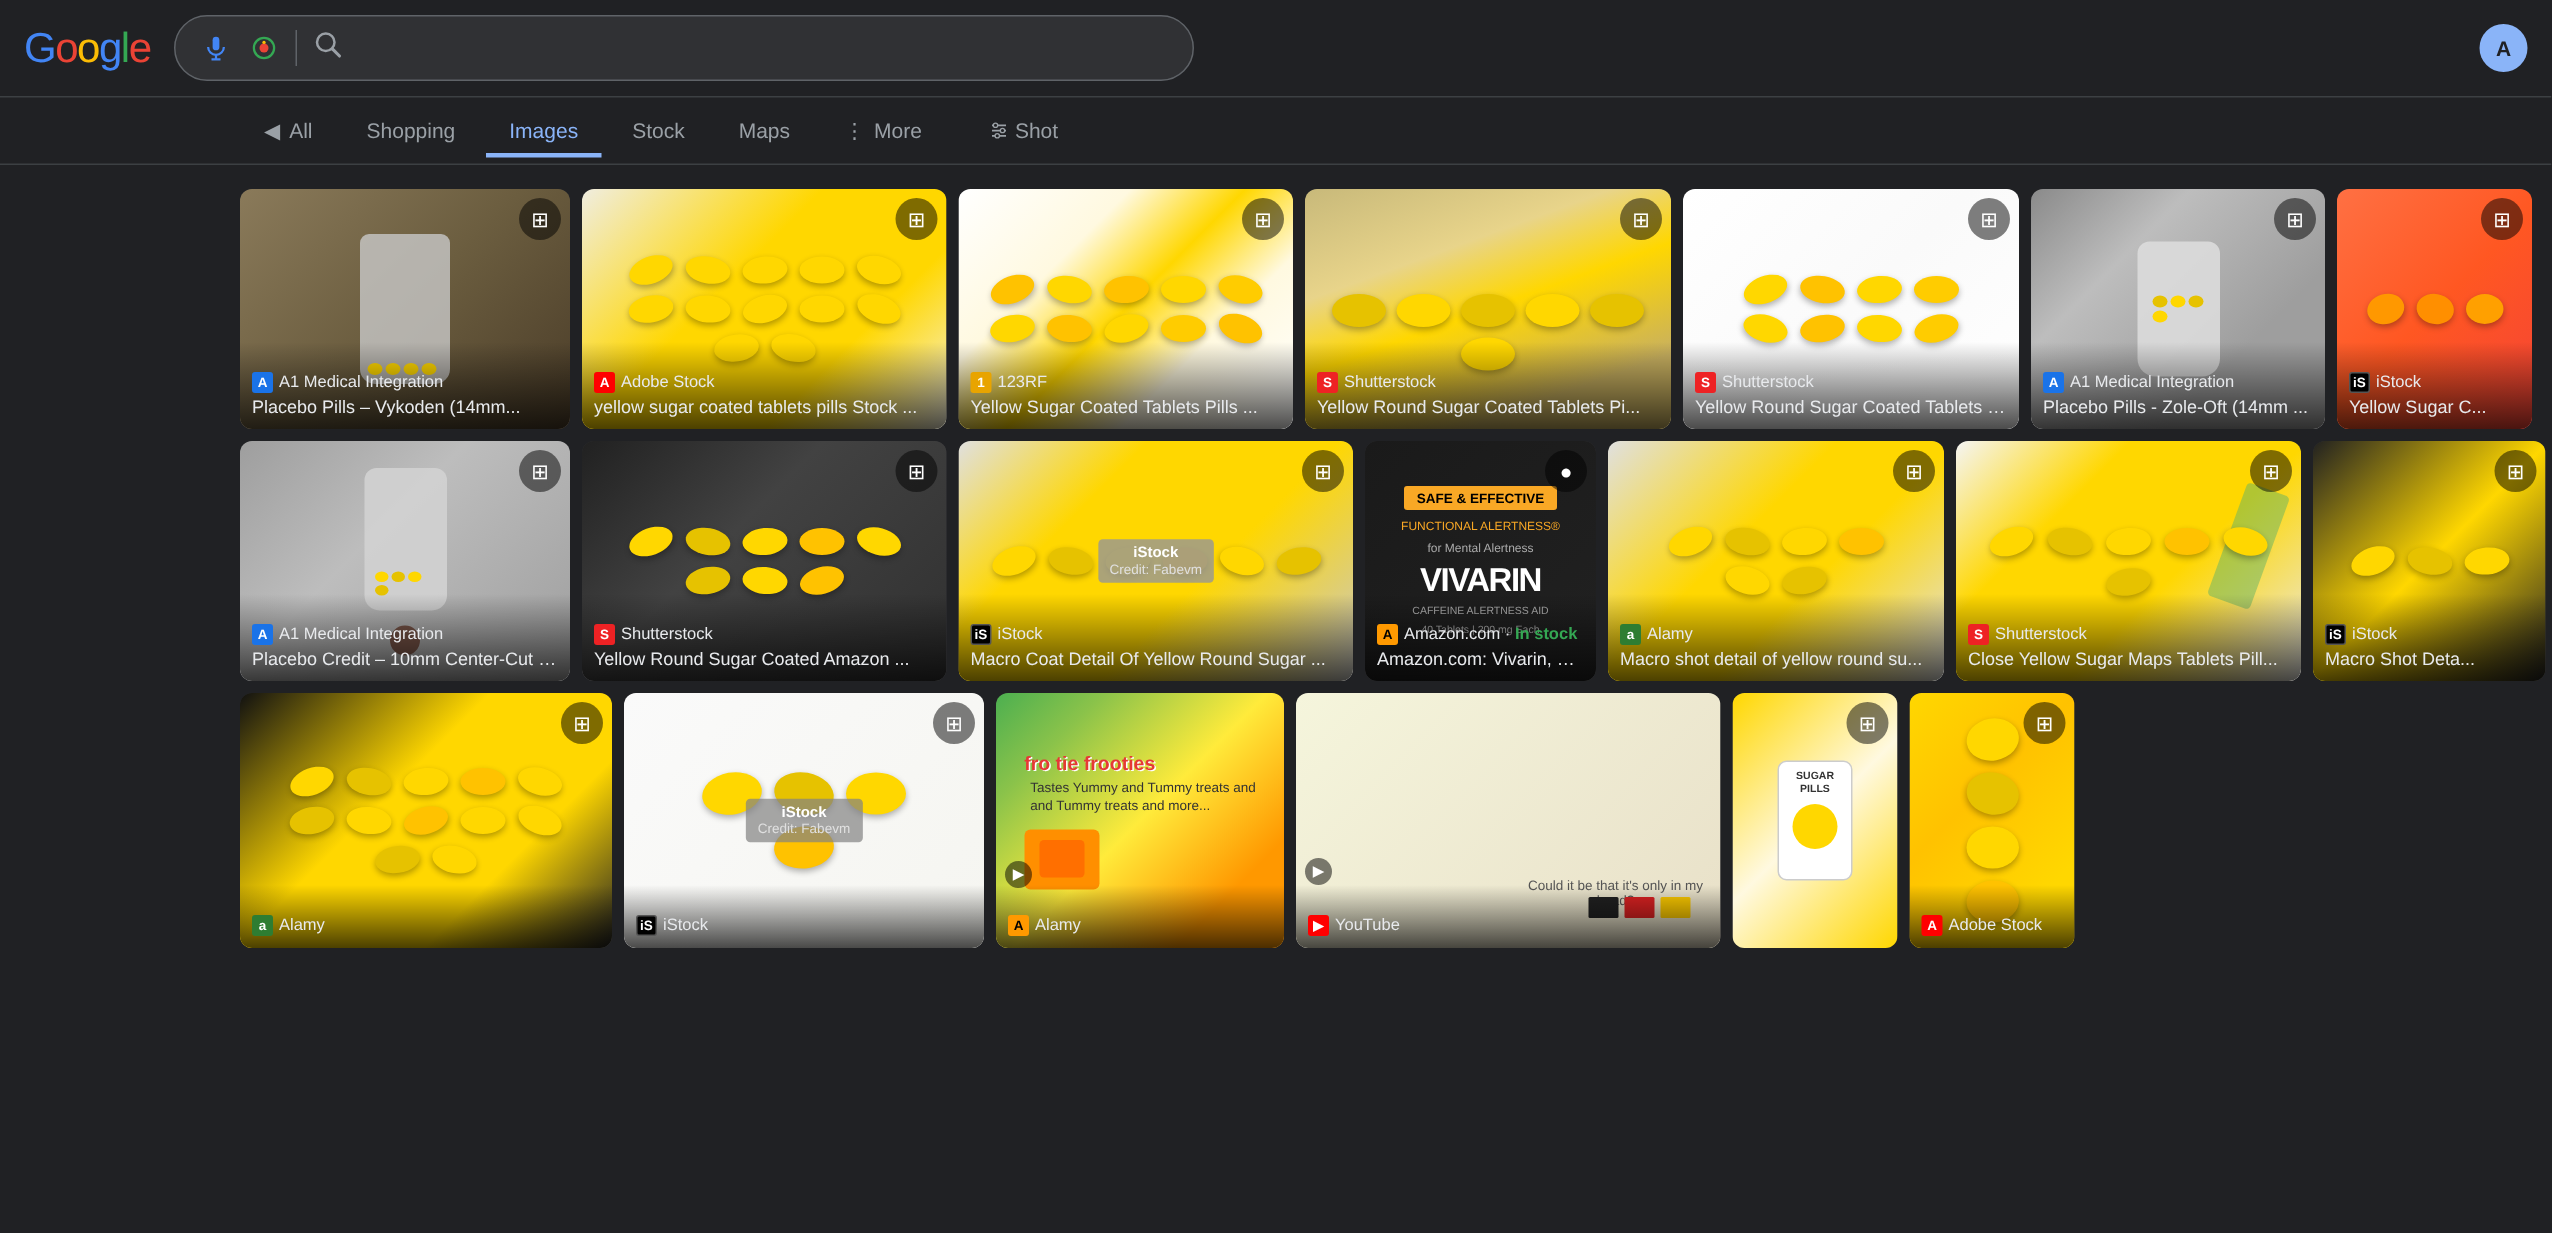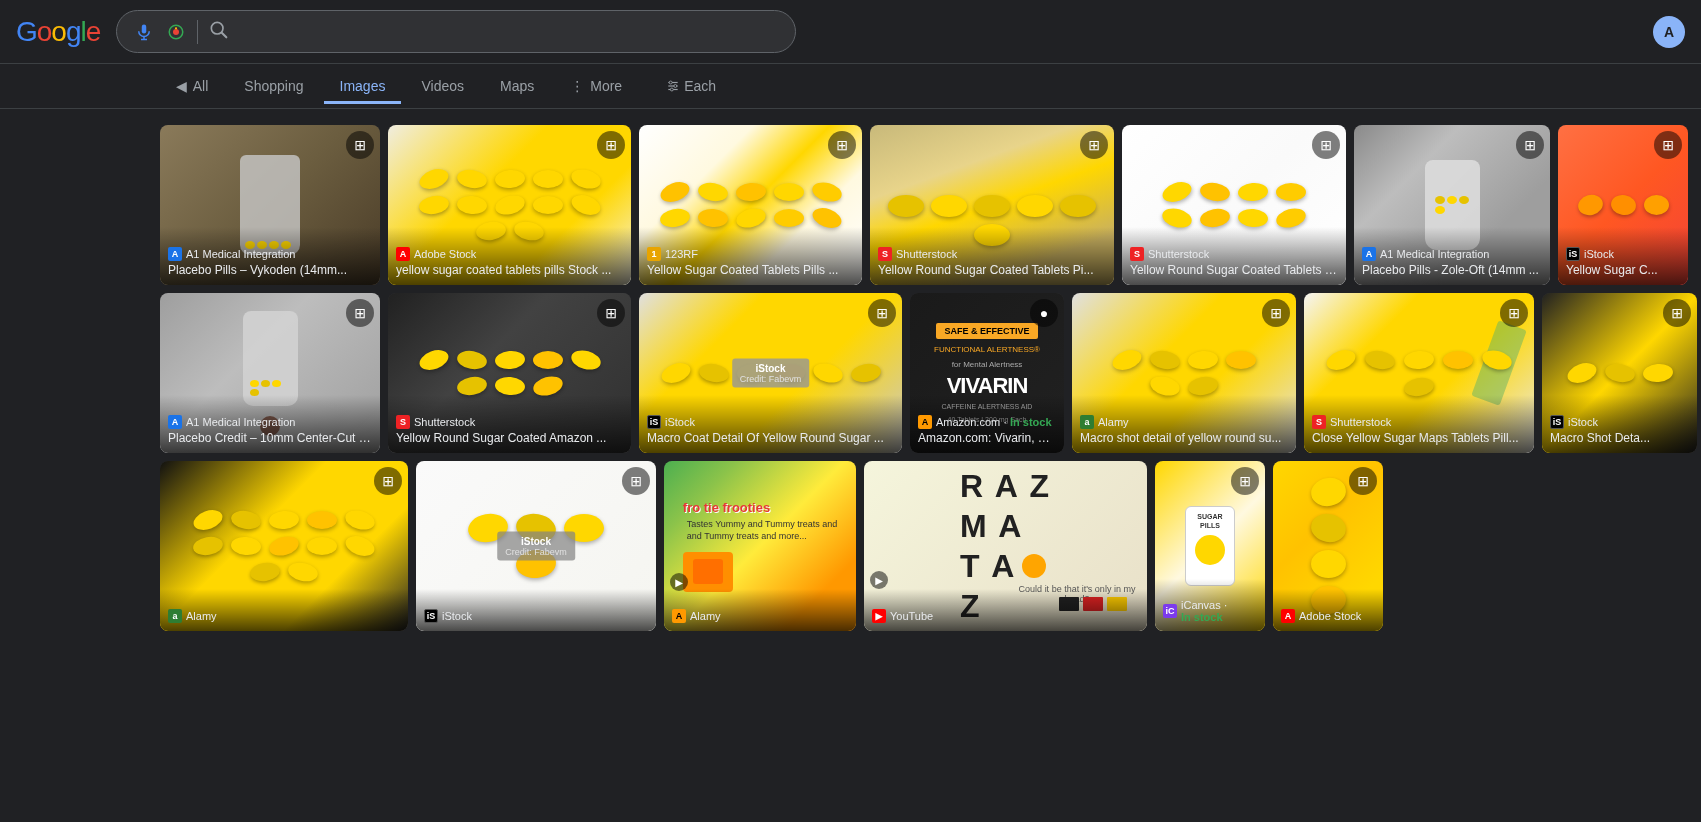--- a/index.html
+++ b/index.html
@@ -357,39 +357,39 @@
     <span>◀</span>
     <span>All</span>
   </a>
   <a class="nav-item">
     <span>Shopping</span>
   </a>
   <a class="nav-item active">
     <span>Images</span>
   </a>
   <a class="nav-item">
-    <span>Videos</span>
+    <span>Stock</span>
   </a>
   <a class="nav-item">
     <span>Maps</span>
   </a>
   <a class="nav-item">
     <span>⋮</span>
     <span>More</span>
   </a>
   <button class="tools-btn">
     <svg width="14" height="14" viewBox="0 0 24 24" fill="none">
       <line x1="4" y1="6" x2="20" y2="6" stroke="#9aa0a6" stroke-width="2"></line>
       <line x1="4" y1="12" x2="20" y2="12" stroke="#9aa0a6" stroke-width="2"></line>
       <line x1="4" y1="18" x2="20" y2="18" stroke="#9aa0a6" stroke-width="2"></line>
       <circle cx="8" cy="6" r="2.5" fill="#202124" stroke="#9aa0a6" stroke-width="1.5"></circle>
       <circle cx="16" cy="12" r="2.5" fill="#202124" stroke="#9aa0a6" stroke-width="1.5"></circle>
       <circle cx="10" cy="18" r="2.5" fill="#202124" stroke="#9aa0a6" stroke-width="1.5"></circle>
     </svg>
-    <span>Each</span>
+    <span>Shot</span>
   </button>
 </div>
 
 <div class="image-grid-container">
 
   <div class="image-row row1">
 
     <div class="image-tile tile-1" style="width:220px;height:160px;">
       <div class="pill-visual img-yellow-pills-bottle" style="width:100%;height:100%;">
         <div style="display:flex;flex-direction:column;align-items:center;gap:4px;padding:10px;">
@@ -781,29 +781,20 @@
         </div>
         <div class="tile-title"></div>
       </div>
       <div style="position:absolute;bottom:40px;left:6px;width:18px;height:18px;background:rgba(0,0,0,0.5);border-radius:50%;display:flex;align-items:center;justify-content:center;">
         <span style="color:white;font-size:10px;">▶</span>
       </div>
     </div>
 
     <div class="image-tile tile-4" style="width:283px;height:170px;">
       <div class="pill-visual" style="width:100%;height:100%;background:linear-gradient(135deg,#f5f5dc 0%,#e8e0c8 100%);">
-        <div style="padding:20px;display:flex;flex-direction:column;gap:8px;">
-          <div style="font-size:32px;font-weight:900;color:#212121;letter-spacing:2px;line-height:1;">R A Z</div>
-          <div style="font-size:32px;font-weight:900;color:#212121;letter-spacing:2px;line-height:1;">M A</div>
-          <div style="display:flex;align-items:center;gap:6px;">
-            <div style="font-size:32px;font-weight:900;color:#212121;letter-spacing:2px;line-height:1;">T A</div>
-            <div style="width:24px;height:24px;background:orange;border-radius:50%;"></div>
-          </div>
-          <div style="font-size:32px;font-weight:900;color:#212121;letter-spacing:2px;line-height:1;">Z</div>
-        </div>
         <div style="position:absolute;bottom:27px;right:10px;font-size:9px;color:#555;text-align:center;max-width:120px;">Could it be that it's only in my head?</div>
         <div style="position:absolute;bottom:20px;right:20px;display:flex;gap:4px;">
           <div style="width:20px;height:14px;background:#212121;border-radius:1px;"></div>
           <div style="width:20px;height:14px;background:#dd2222;border-radius:1px;"></div>
           <div style="width:20px;height:14px;background:#ffcc00;border-radius:1px;"></div>
         </div>
       </div>
       <div class="tile-overlay">
         <div class="tile-source">
           <span class="source-dot dot-youtube">▶</span>
@@ -819,27 +810,20 @@
     <div class="image-tile tile-5" style="width:110px;height:170px;">
       <div class="pill-visual" style="width:100%;height:100%;background:linear-gradient(135deg,#ffd700 0%,#fff9e0 50%,#ffd700 100%);">
         <div style="display:flex;flex-direction:column;align-items:center;justify-content:center;height:100%;gap:4px;">
           <div style="width:50px;height:80px;background:white;border-radius:6px;border:1px solid #ccc;display:flex;flex-direction:column;align-items:center;padding:6px;gap:2px;">
             <div style="font-size:7px;color:#333;font-weight:bold;text-align:center;">SUGAR</div>
             <div style="font-size:7px;color:#333;font-weight:bold;text-align:center;">PILLS</div>
             <div style="width:30px;height:30px;background:#ffd700;border-radius:50%;margin-top:4px;"></div>
           </div>
         </div>
       </div>
-      <div class="tile-overlay">
-        <div class="tile-source">
-          <span class="source-dot dot-icanvas">iC</span>
-          <span>iCanvas · <span class="in-stock-badge">In stock</span></span>
-        </div>
-        <div class="tile-title"></div>
-      </div>
       <div class="save-icon">⊞</div>
     </div>
 
     <div class="image-tile tile-6" style="width:110px;height:170px;">
       <div class="pill-visual" style="width:100%;height:100%;background:linear-gradient(135deg,#ffd700 0%,#ffc200 40%,#ffd700 80%);">
         <div class="pills-grid" style="padding:15px;">
           <div class="pill-shape" style="background:#ffd700;width:35px;height:28px;border-radius:50%;transform:rotate(-10deg)"></div>
           <div class="pill-shape" style="background:#e6c200;width:35px;height:28px;border-radius:50%;transform:rotate(10deg)"></div>
           <div class="pill-shape" style="background:#ffd700;width:35px;height:28px;border-radius:50%"></div>
           <div class="pill-shape" style="background:#ffc200;width:35px;height:28px;border-radius:50%;transform:rotate(-5deg)"></div>

